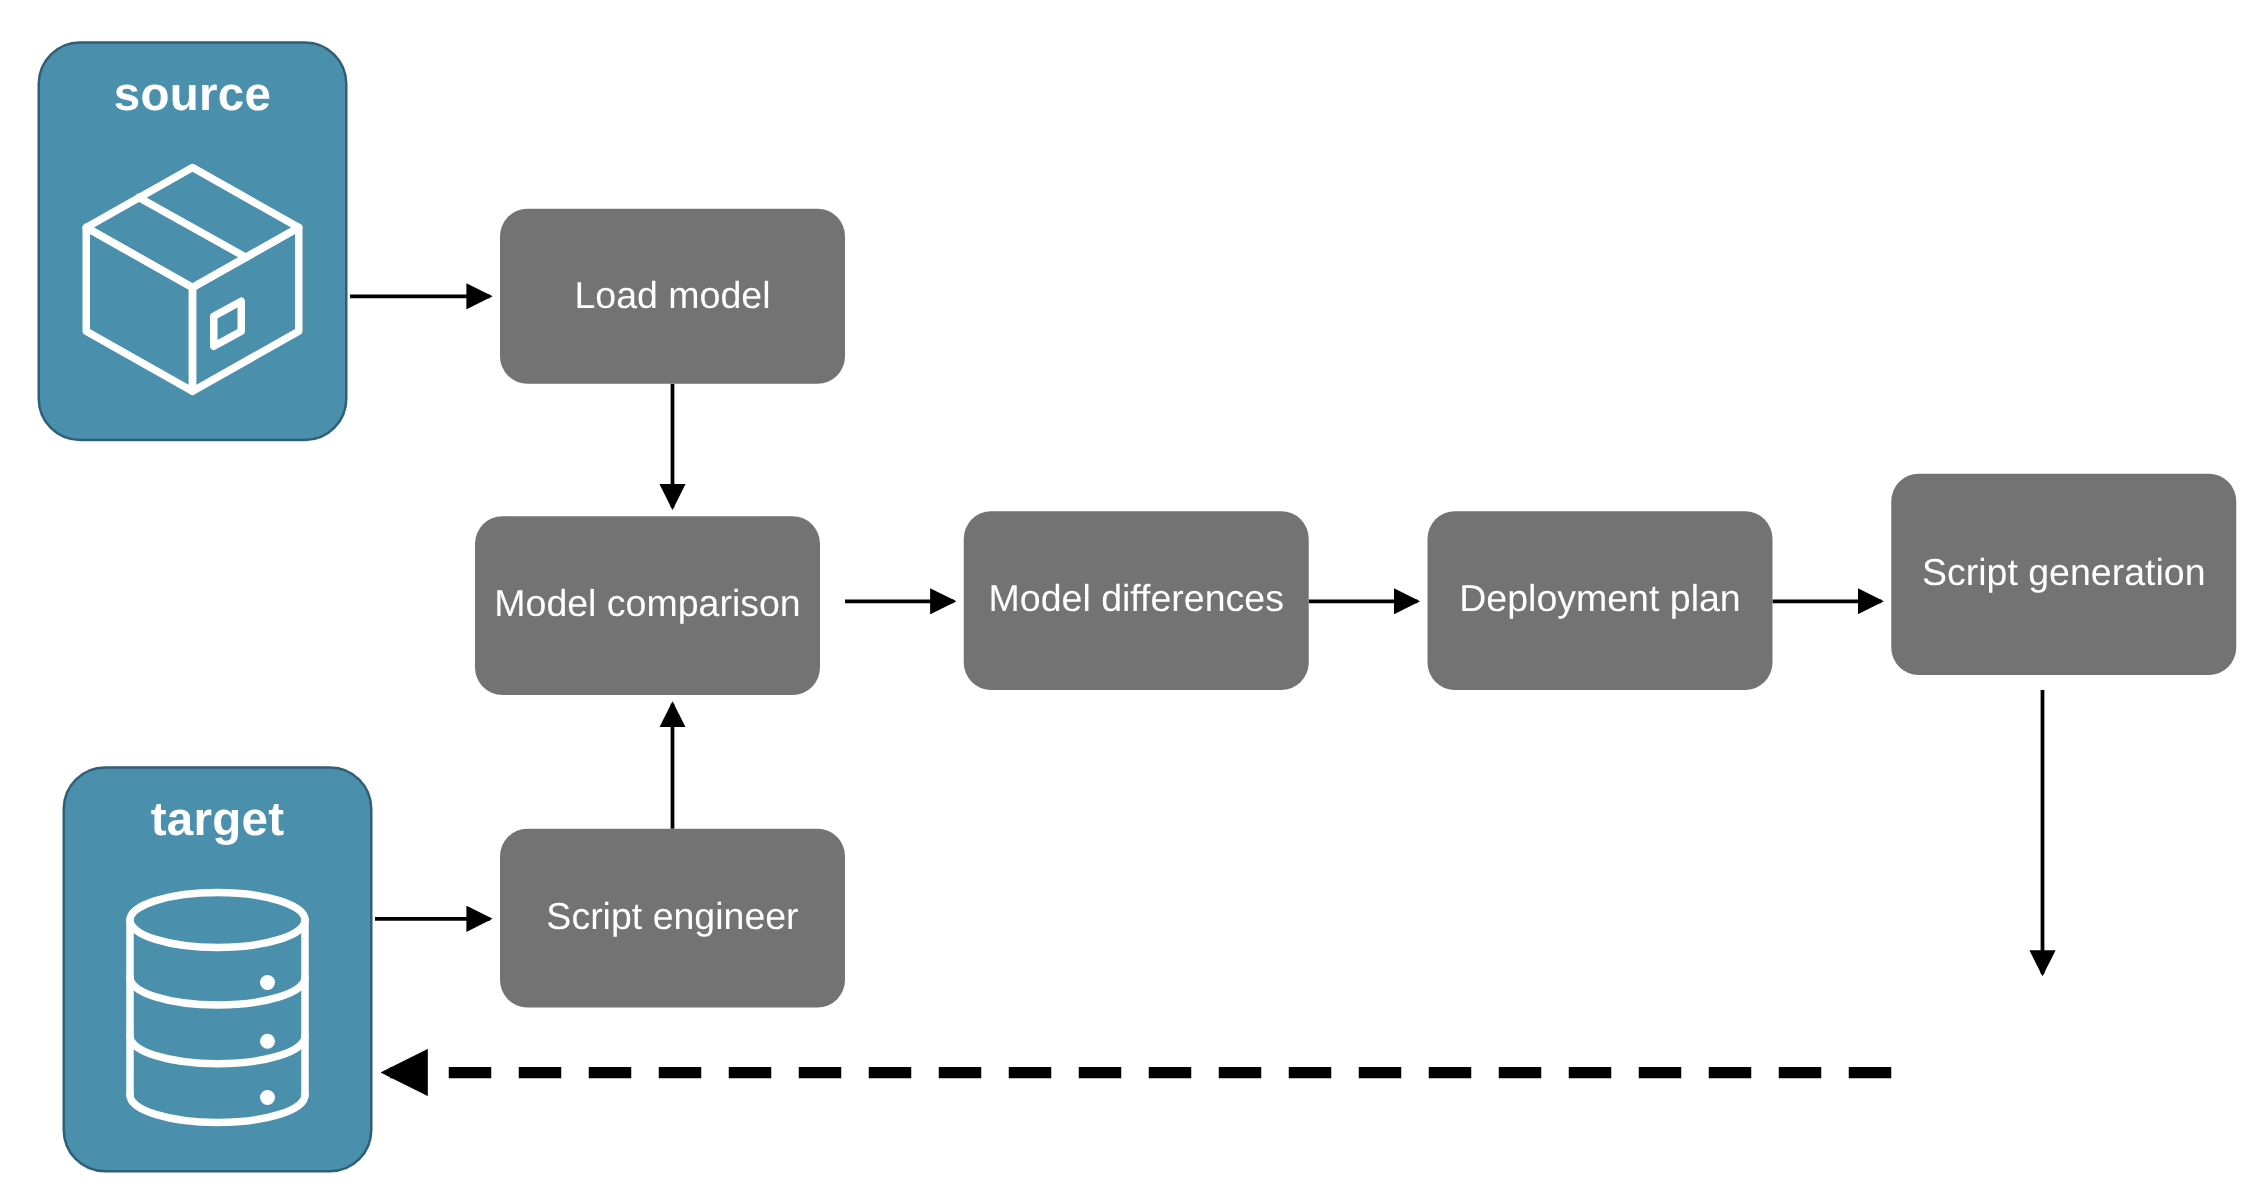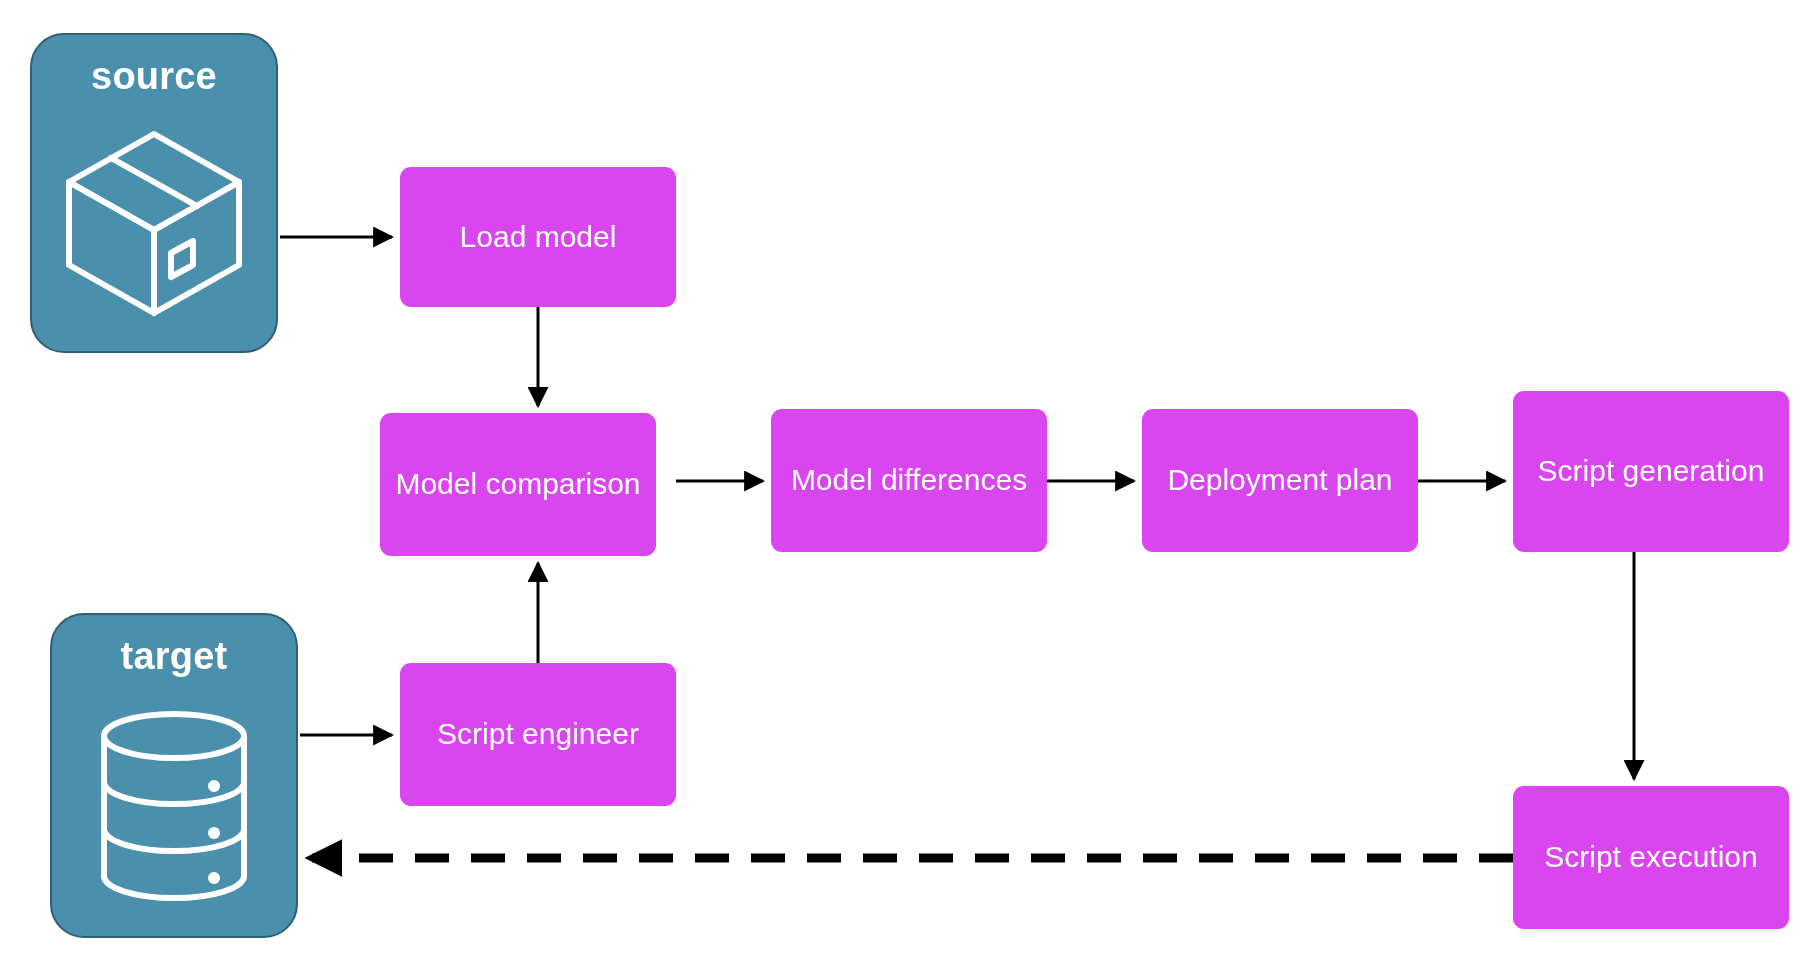--- a/index.html
+++ b/index.html
@@ -47,22 +47,22 @@
     display: flex;
     align-items: center;
     justify-content: center;
     width: 100%;
   }
 
   
   .node {
     position: absolute;
     box-sizing: border-box;
-    background: #d946ef;
-    border-radius: 11px;
+    background: #737373;
+    border-radius: 22px;
     color: #ffffff;
     display: flex;
     align-items: center;
     justify-content: center;
     text-align: center;
     font-size: 30px;
     line-height: 1.22;
     padding: 4px 8px;
     user-select: none;
   }
@@ -155,25 +155,22 @@
   </div>
 
   <div class="node" style="left:771px; top:409px; width:276px; height:143px;">
     <span>Model differences</span>
   </div>
 
   <div class="node" style="left:1142px; top:409px; width:276px; height:143px;">
     <span>Deployment plan</span>
   </div>
 
-  <div class="node" style="left:1513px; top:391px; width:276px; height:161px;">
+  <div class="node" style="left:1513px; top:379px; width:276px; height:161px;">
     <span>Script generation</span>
   </div>
 
-  <div class="node" style="left:1513px; top:786px; width:276px; height:143px;">
-    <span>Script execution</span>
-  </div>
 
   <div class="node" style="left:400px; top:663px; width:276px; height:143px;">
     <span>Script engineer</span>
   </div>
 
 </div>
 
 </body></html>

